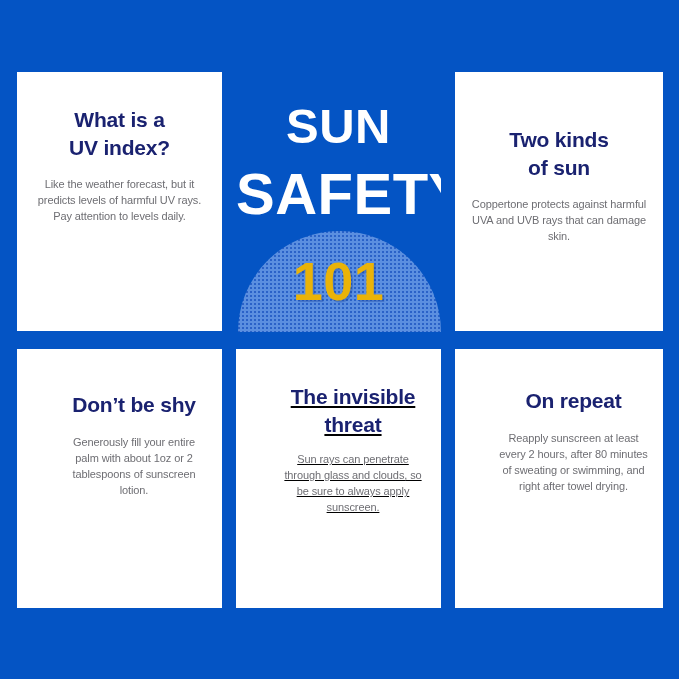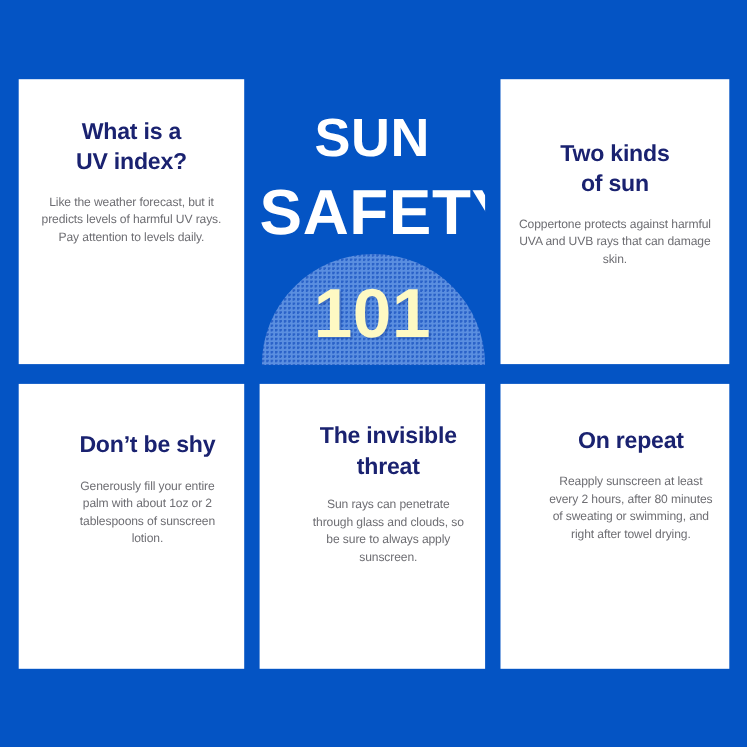--- a/index.html
+++ b/index.html
@@ -45,21 +45,21 @@
     color: #6e6e73;
     font-size: 11px;
     line-height: 1.45;
     text-align: center;
     margin: 0;
     letter-spacing: -0.1px;
   }
 
   
   .col-left   { left: 17px;  width: 205px; }
-  .col-mid    { left: 236px; width: 205px; }
+  .col-mid    { left: 236px; width: 205px; text-decoration: underline; }
   .col-right  { left: 455px; width: 208px; }
   .row-top    { top: 72px;  height: 259px; }
   .row-bottom { top: 349px; height: 259px; }
 
   .card.row-top    { justify-content: flex-start; padding-top: 34px; }
   .card.row-bottom { justify-content: flex-start; padding-top: 34px; padding-left: 43px; }
 
   .card.row-top .card-body    { margin-top: 16px; }
   .card.row-bottom .card-body { margin-top: 16px; }
 
@@ -121,23 +121,23 @@
     letter-spacing: 0.5px;
     margin-top: 14px;
   }
 
   #logo-101 {
     position: absolute;
     left: 0;
     top: 182px;
     width: 205px;
     text-align: center;
-    color: #fef9c3;
+    color: #eab308;
     font-weight: bold;
-    font-size: 63px;
+    font-size: 54px;
     line-height: 1;
     letter-spacing: 0.5px;
     text-shadow: 2px 2px 0 rgba(20,60,150,0.30);
   }
 </style>
 </head>
 <body>
 
 <div id="infographic">
 

